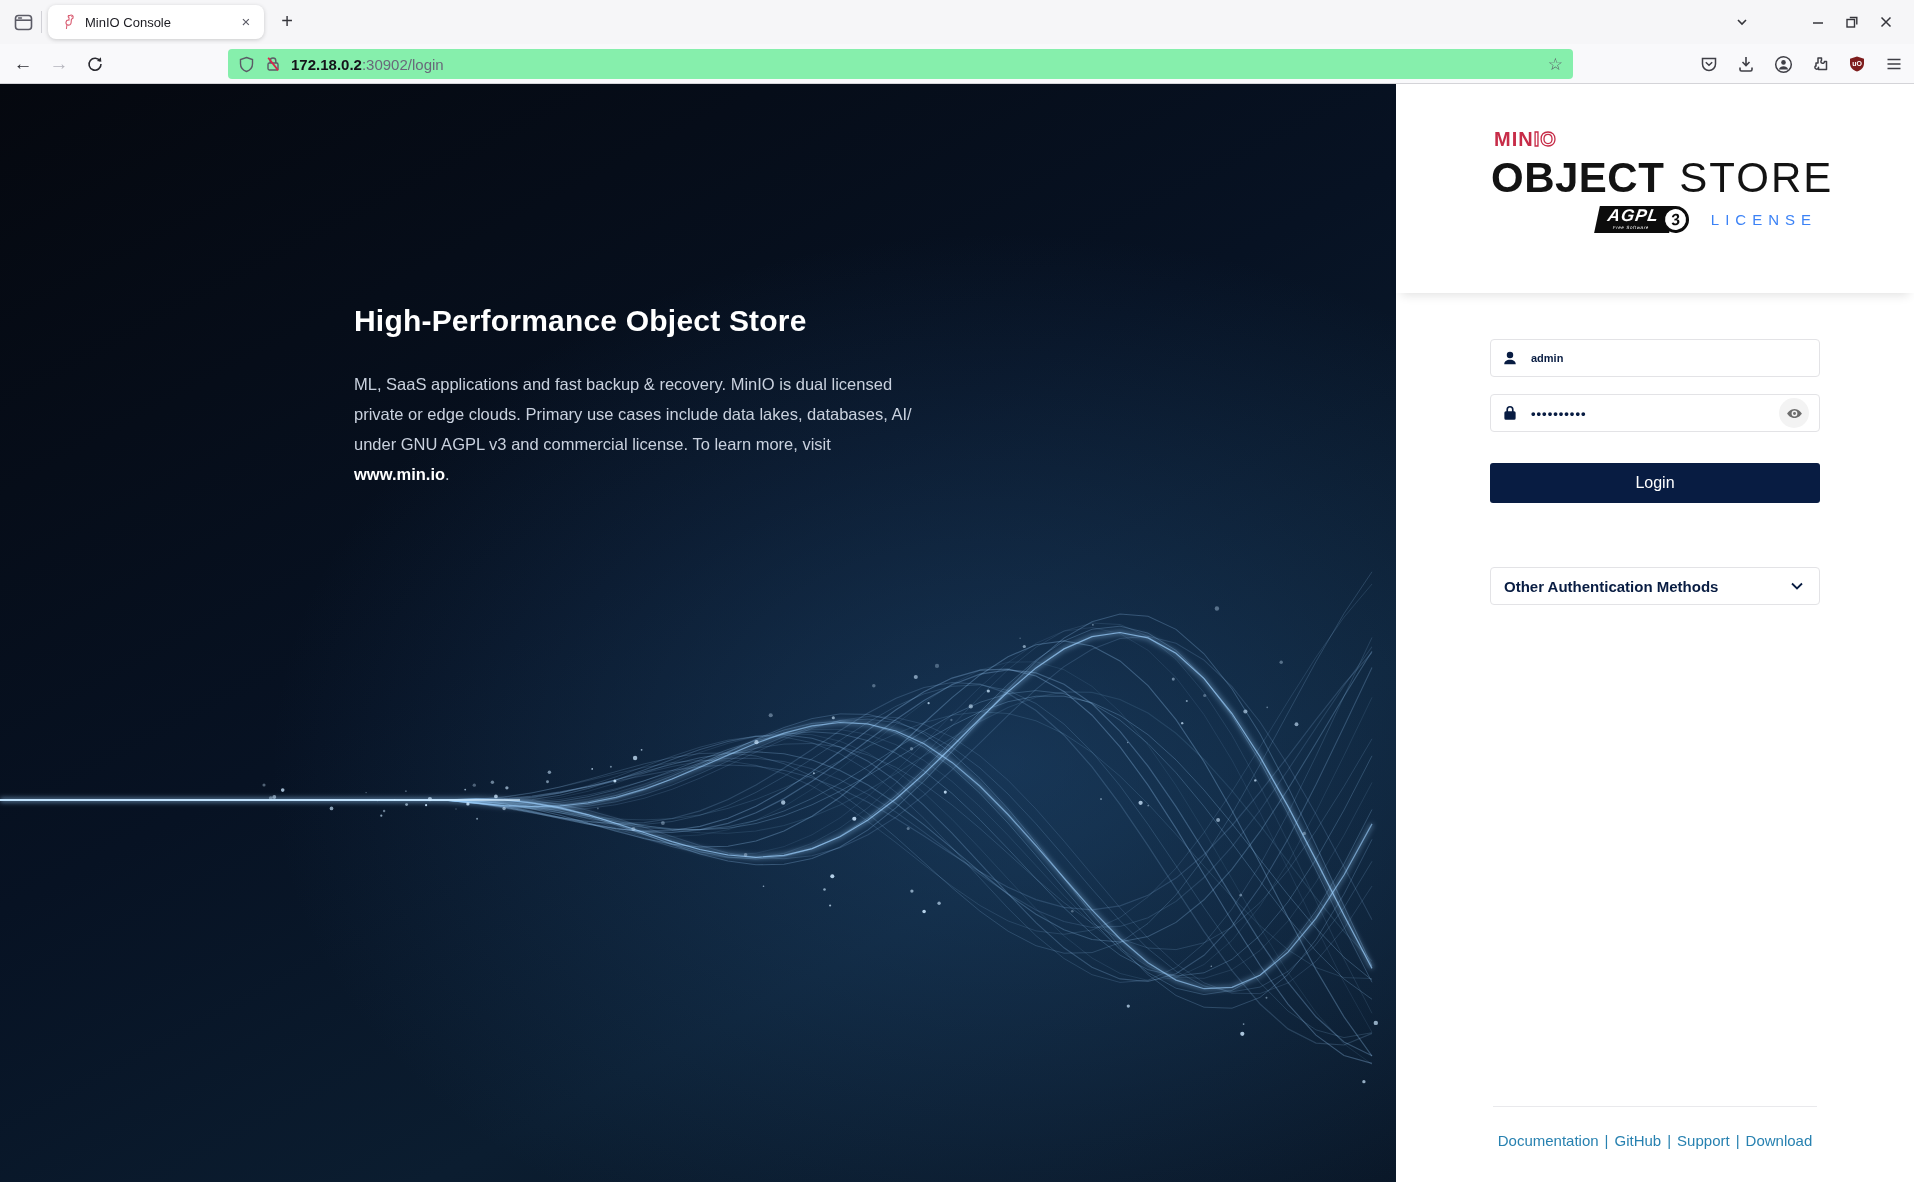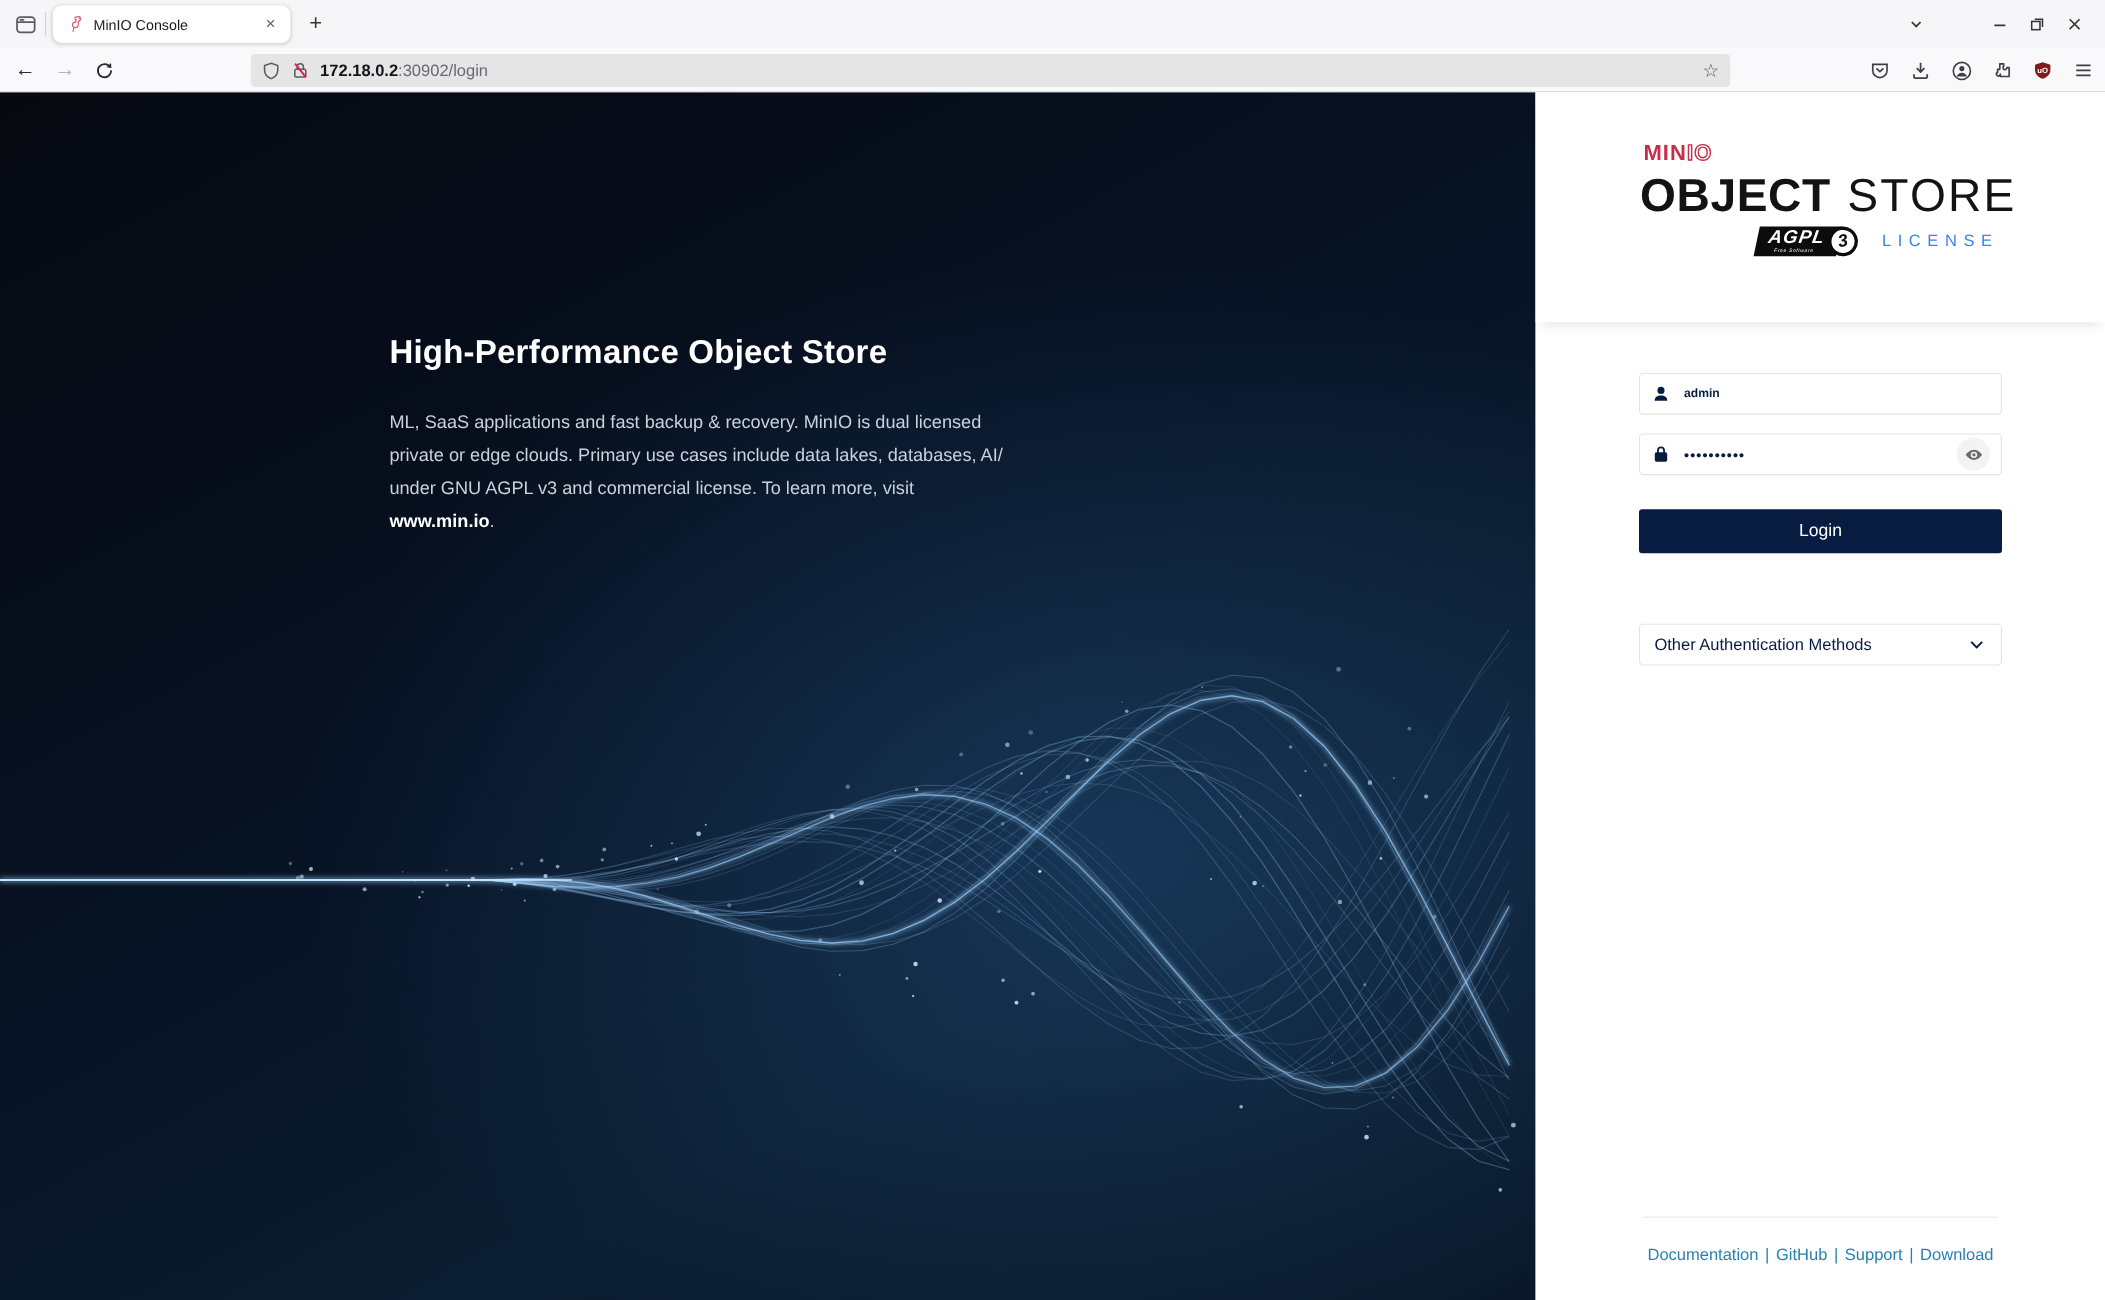--- a/index.html
+++ b/index.html
@@ -31,21 +31,21 @@
   .wc-close { right:14px; }
 
   .toolbar { position:absolute; left:0; top:44px; width:100%; height:40px; background:#f9f9fb;
              border-bottom:1px solid #d4d4d8; }
   .navbtn { position:absolute; top:3px; width:34px; height:34px; border-radius:4px;
             display:flex; align-items:center; justify-content:center; font-size:19px;
             color:#2a2a30; }
   .nav-back { left:6px; }
   .nav-fwd  { left:42px; color:#b4b4bc; }
   .nav-reload { left:78px; }
-  .urlbar { position:absolute; left:228px; top:5px; width:1345px; height:30px; background:#e5e5e5;
+  .urlbar { position:absolute; left:228px; top:5px; width:1345px; height:30px; background:#86efac;
             border-radius:4px; display:flex; align-items:center; padding:0 10px; }
   .urlshield { display:flex; margin-right:10px; }
   .urllock { display:flex; margin-right:10px; position:relative; }
   .urltext { font-size:15px; color:#15141a; font-weight:700; white-space:nowrap; }
   .urlrest { font-size:15px; color:#69697a; font-weight:400; }
   .urlstar { margin-left:auto; color:#5b5b66; font-size:17px; }
   .tbicons { position:absolute; right:8px; top:5px; height:30px; display:flex; gap:13px;
              align-items:center; }
   .tbicons .tbi { width:24px; height:24px; display:flex; align-items:center; justify-content:center;
                   border-radius:4px; }
@@ -97,21 +97,21 @@
   .inputbox + .inputbox { margin-top:17px; }
   .inputbox .ficon { display:flex; flex:0 0 18px; }
   .inputval { margin-left:12px; font-size:11px; font-weight:700; color:#081c42; }
   .passmask { letter-spacing:1px; font-size:13px; }
   .eyebtn { margin-left:auto; width:30px; height:30px; border-radius:50%; background:#f3f3f3;
             display:flex; align-items:center; justify-content:center; }
   .loginbtn { margin-top:31px; height:40px; background:#081c42; border-radius:3px; color:#fff;
               font-size:16px; display:flex; align-items:center; justify-content:center; }
   .otherauth { margin-top:64px; height:38px; border:1px solid #e3e3e6; border-radius:4px;
                display:flex; align-items:center; padding:0 13px; }
-  .otherauth .oalabel { font-size:15px; font-weight:400; color:#081c42; }
+  .otherauth .oalabel { font-size:15px; font-weight:700; color:#081c42; }
   .otherauth .oachev { margin-left:auto; display:flex; }
 
   .pfooter-divider { position:absolute; left:97px; top:1022px; width:324px; height:1px;
                      background:#e9e9ec; }
   .pfooter { position:absolute; left:0; top:1048px; width:100%; text-align:center;
              font-size:15px; color:#2781b0; }
   .pfooter .flink { color:#2781b0; cursor:pointer; }
   .pfooter .fsep { color:#2781b0; margin:0 6px; }
 </style>
 </head>

